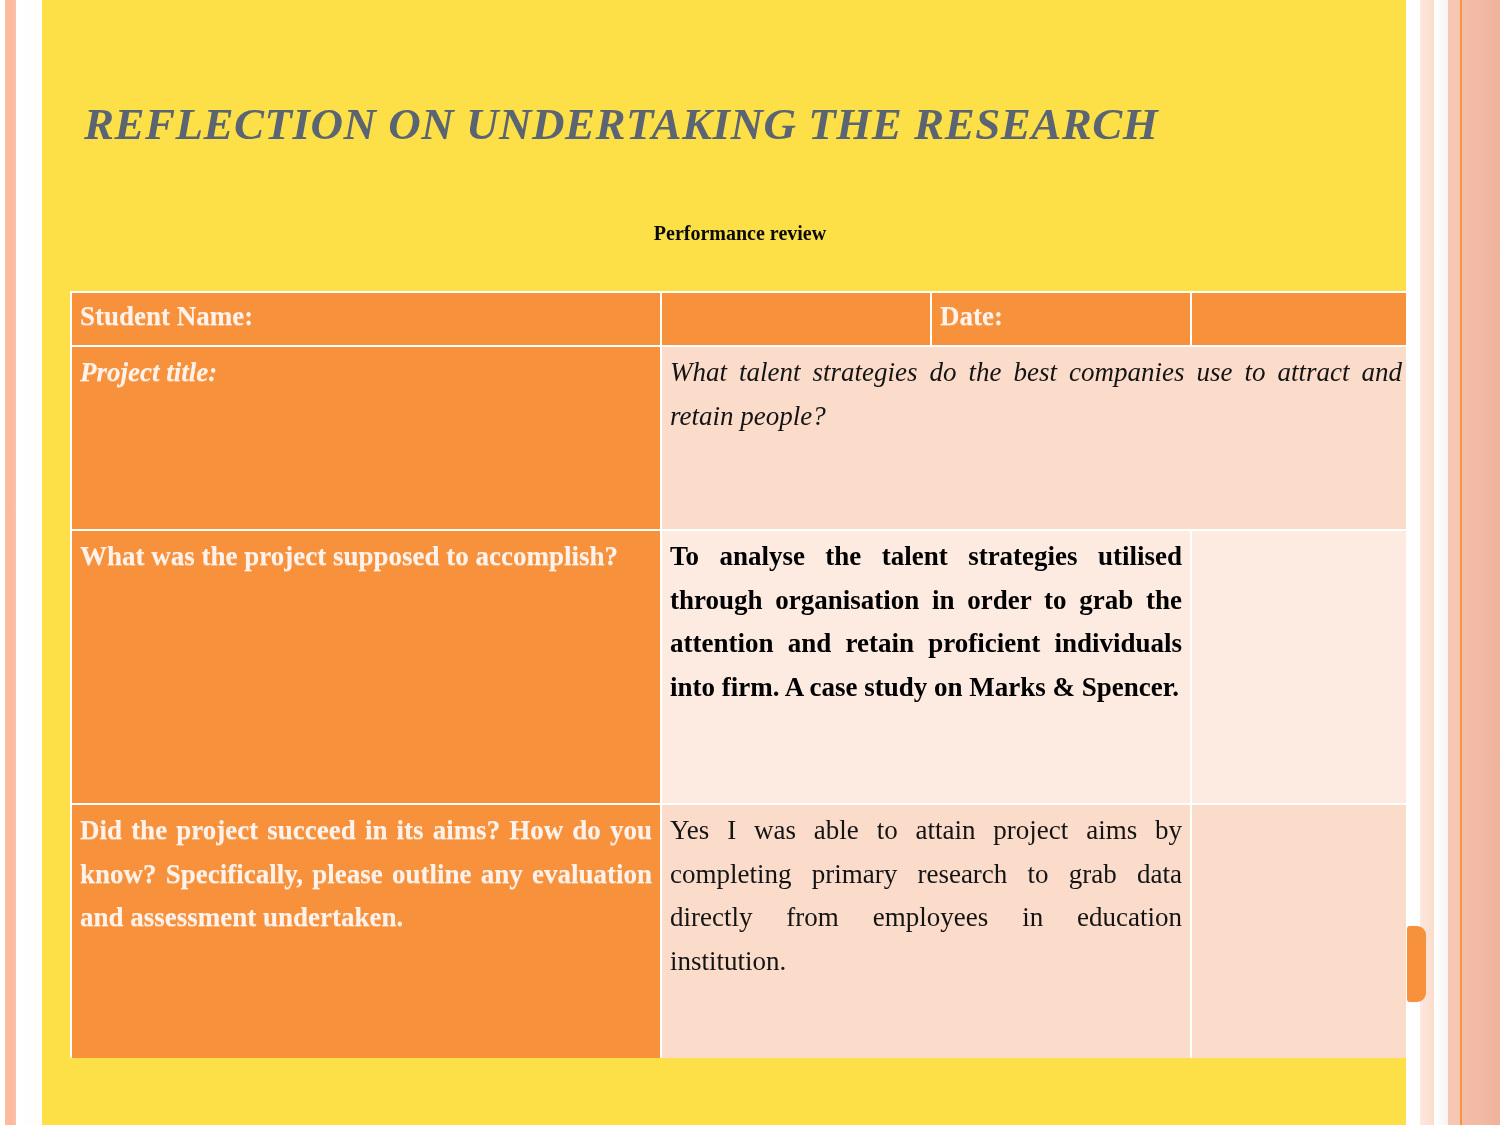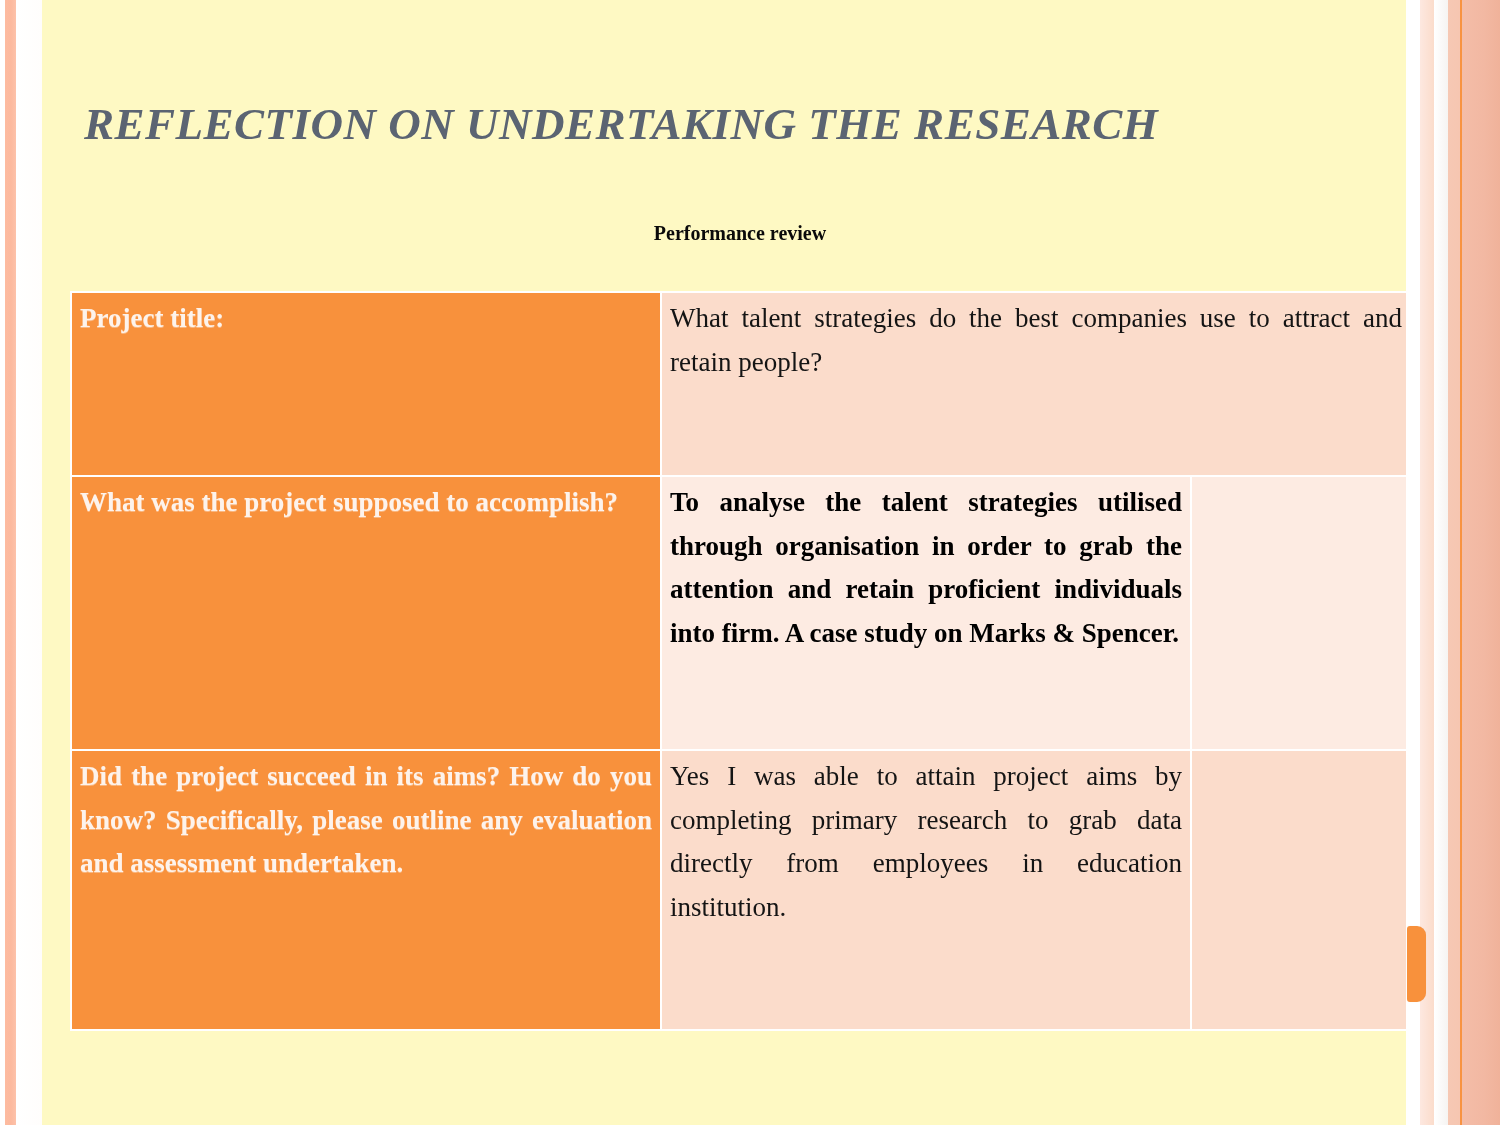--- a/index.html
+++ b/index.html
@@ -12,21 +12,21 @@
     background: #ffffff;
     font-family: "Liberation Serif", serif;
     overflow: hidden;
     position: relative;
   }
 
   
   .slide {
     position: absolute;
     inset: 0;
-    background: #fef9c3;
+    background: #fde047;
     overflow: hidden;
   }
 
   
   .edge-left-white {
     position: absolute;
     left: 0; top: 0;
     width: 5px; height: 1125px;
     background: #ffffff;
   }
@@ -142,21 +142,21 @@
   .hyph { hyphens: none; }
 
   
   col.col-a { width: 590px; }
   col.col-b { width: 270px; }
   col.col-c { width: 260px; }
   col.col-d { width: 220px; }
 
   
   tr.r-head td { height: 48px; padding-top: 2px; padding-bottom: 2px; }
-  tr.r-2 td    { height: 172px; }
+  tr.r-2 td    { height: 172px; font-style: italic; }
   tr.r-3 td    { height: 262px; margin-top: 16px; }
   tr.r-4 td    { height: 268px; }
 
   
   .table-clip {
     position: absolute;
     left: 0; top: 0;
     width: 1500px; height: 1058px;
     overflow: hidden;
   }
@@ -177,20 +177,26 @@
   <div class="table-clip">
     <table class="perf-table">
       <colgroup>
         <col class="col-a">
           <col class="col-b">
           <col class="col-c">
           <col class="col-d">
       </colgroup>
       <tbody>
 
+        <tr class="r-head">
+          <td class="c-orange">Student Name:</td>
+          <td class="c-orange-plain"></td>
+          <td class="c-orange">Date:</td>
+          <td class="c-orange-plain"></td>
+        </tr>
 
         <tr class="r-2">
           <td class="c-orange">Project title:</td>
           <td class="c-pink justify hyph" colspan="3">What talent strategies do the best companies use to attract and retain people?</td>
         </tr>
 
         <tr class="r-3">
           <td class="c-orange justify">What was the project supposed to accomplish?</td>
           <td class="c-pink-light justify hyph" colspan="2">To analyse the talent strategies utilised through organisation in order to grab the attention and retain proficient individuals into firm. A case study on Marks &amp; Spencer.</td>
           <td class="c-pink-light"></td>

